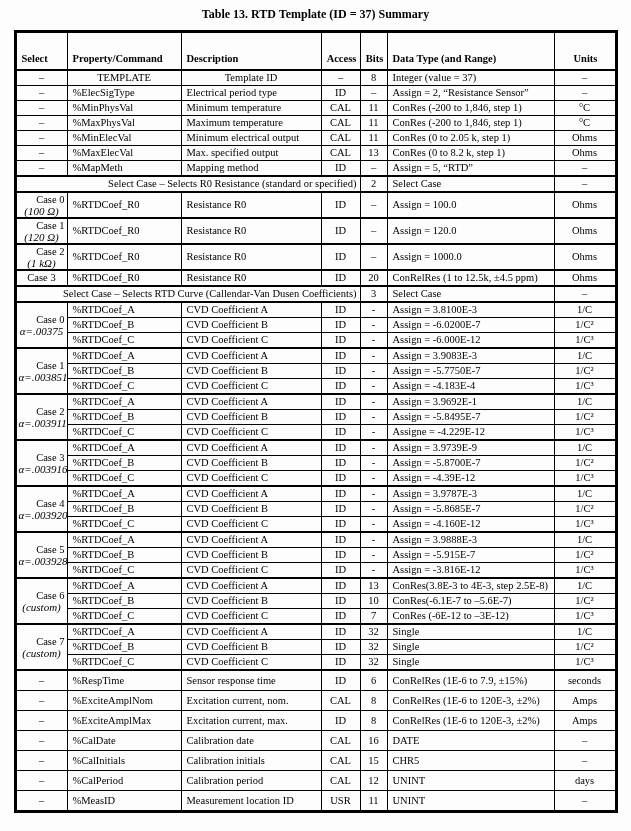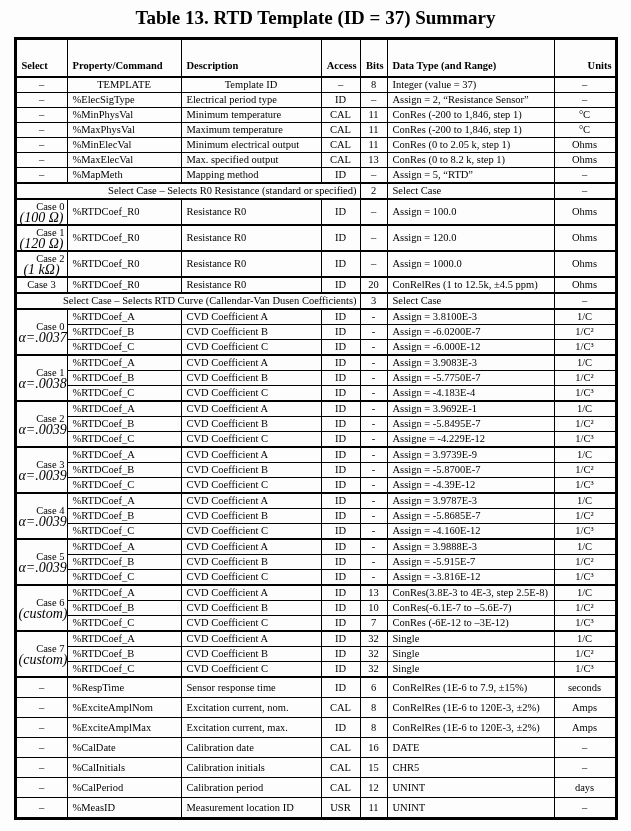--- a/index.html
+++ b/index.html
@@ -6,21 +6,21 @@
     margin: 0; padding: 0;
     width: 631px; height: 831px;
     background: #fdfdfd;
     overflow: hidden;
     font-family: "Liberation Serif", "DejaVu Serif", serif;
     color: #000;
   }
   .page-title {
     text-align: center;
     font-weight: bold;
-    font-size: 19px;
+    font-size: 12px;
     padding: 7px 0 8px 0;
   }
   table.summary {
     border-collapse: collapse;
     table-layout: fixed;
     width: 601px;
     margin: 0 auto;
     border: 3px solid #000;
   }
   th, td {
@@ -32,30 +32,30 @@
     overflow: hidden;
     white-space: nowrap;
   }
   thead th {
     font-weight: bold;
     text-align: left;
     border-bottom: 2px solid #000;
     padding-top: 20px;
     padding-bottom: 4px;
   }
-  thead th.c { text-align: right; }
+  thead th.c { text-align: center; }
   td.c { text-align: center; padding-left: 2px; padding-right: 2px; }
   tr.group-start td { border-top: 2px solid #000; }
   tr.roomy td { padding-top: 3.5px; padding-bottom: 3.5px; }
   td.section-label { padding-left: 6px; text-align: right; }
   .sel-main { text-align: right; }
   .sel-sub {
     text-align: center;
     font-style: italic;
-    font-size: 14px;
+    font-size: 11px;
     line-height: 10px;
   }
   td.sel-cell { padding-left: 2px; padding-right: 2px; }
 </style>
 </head>
 <body>
 
 <div class="page-title">Table 13.  RTD Template (ID = 37) Summary</div>
 
 <table class="summary">

